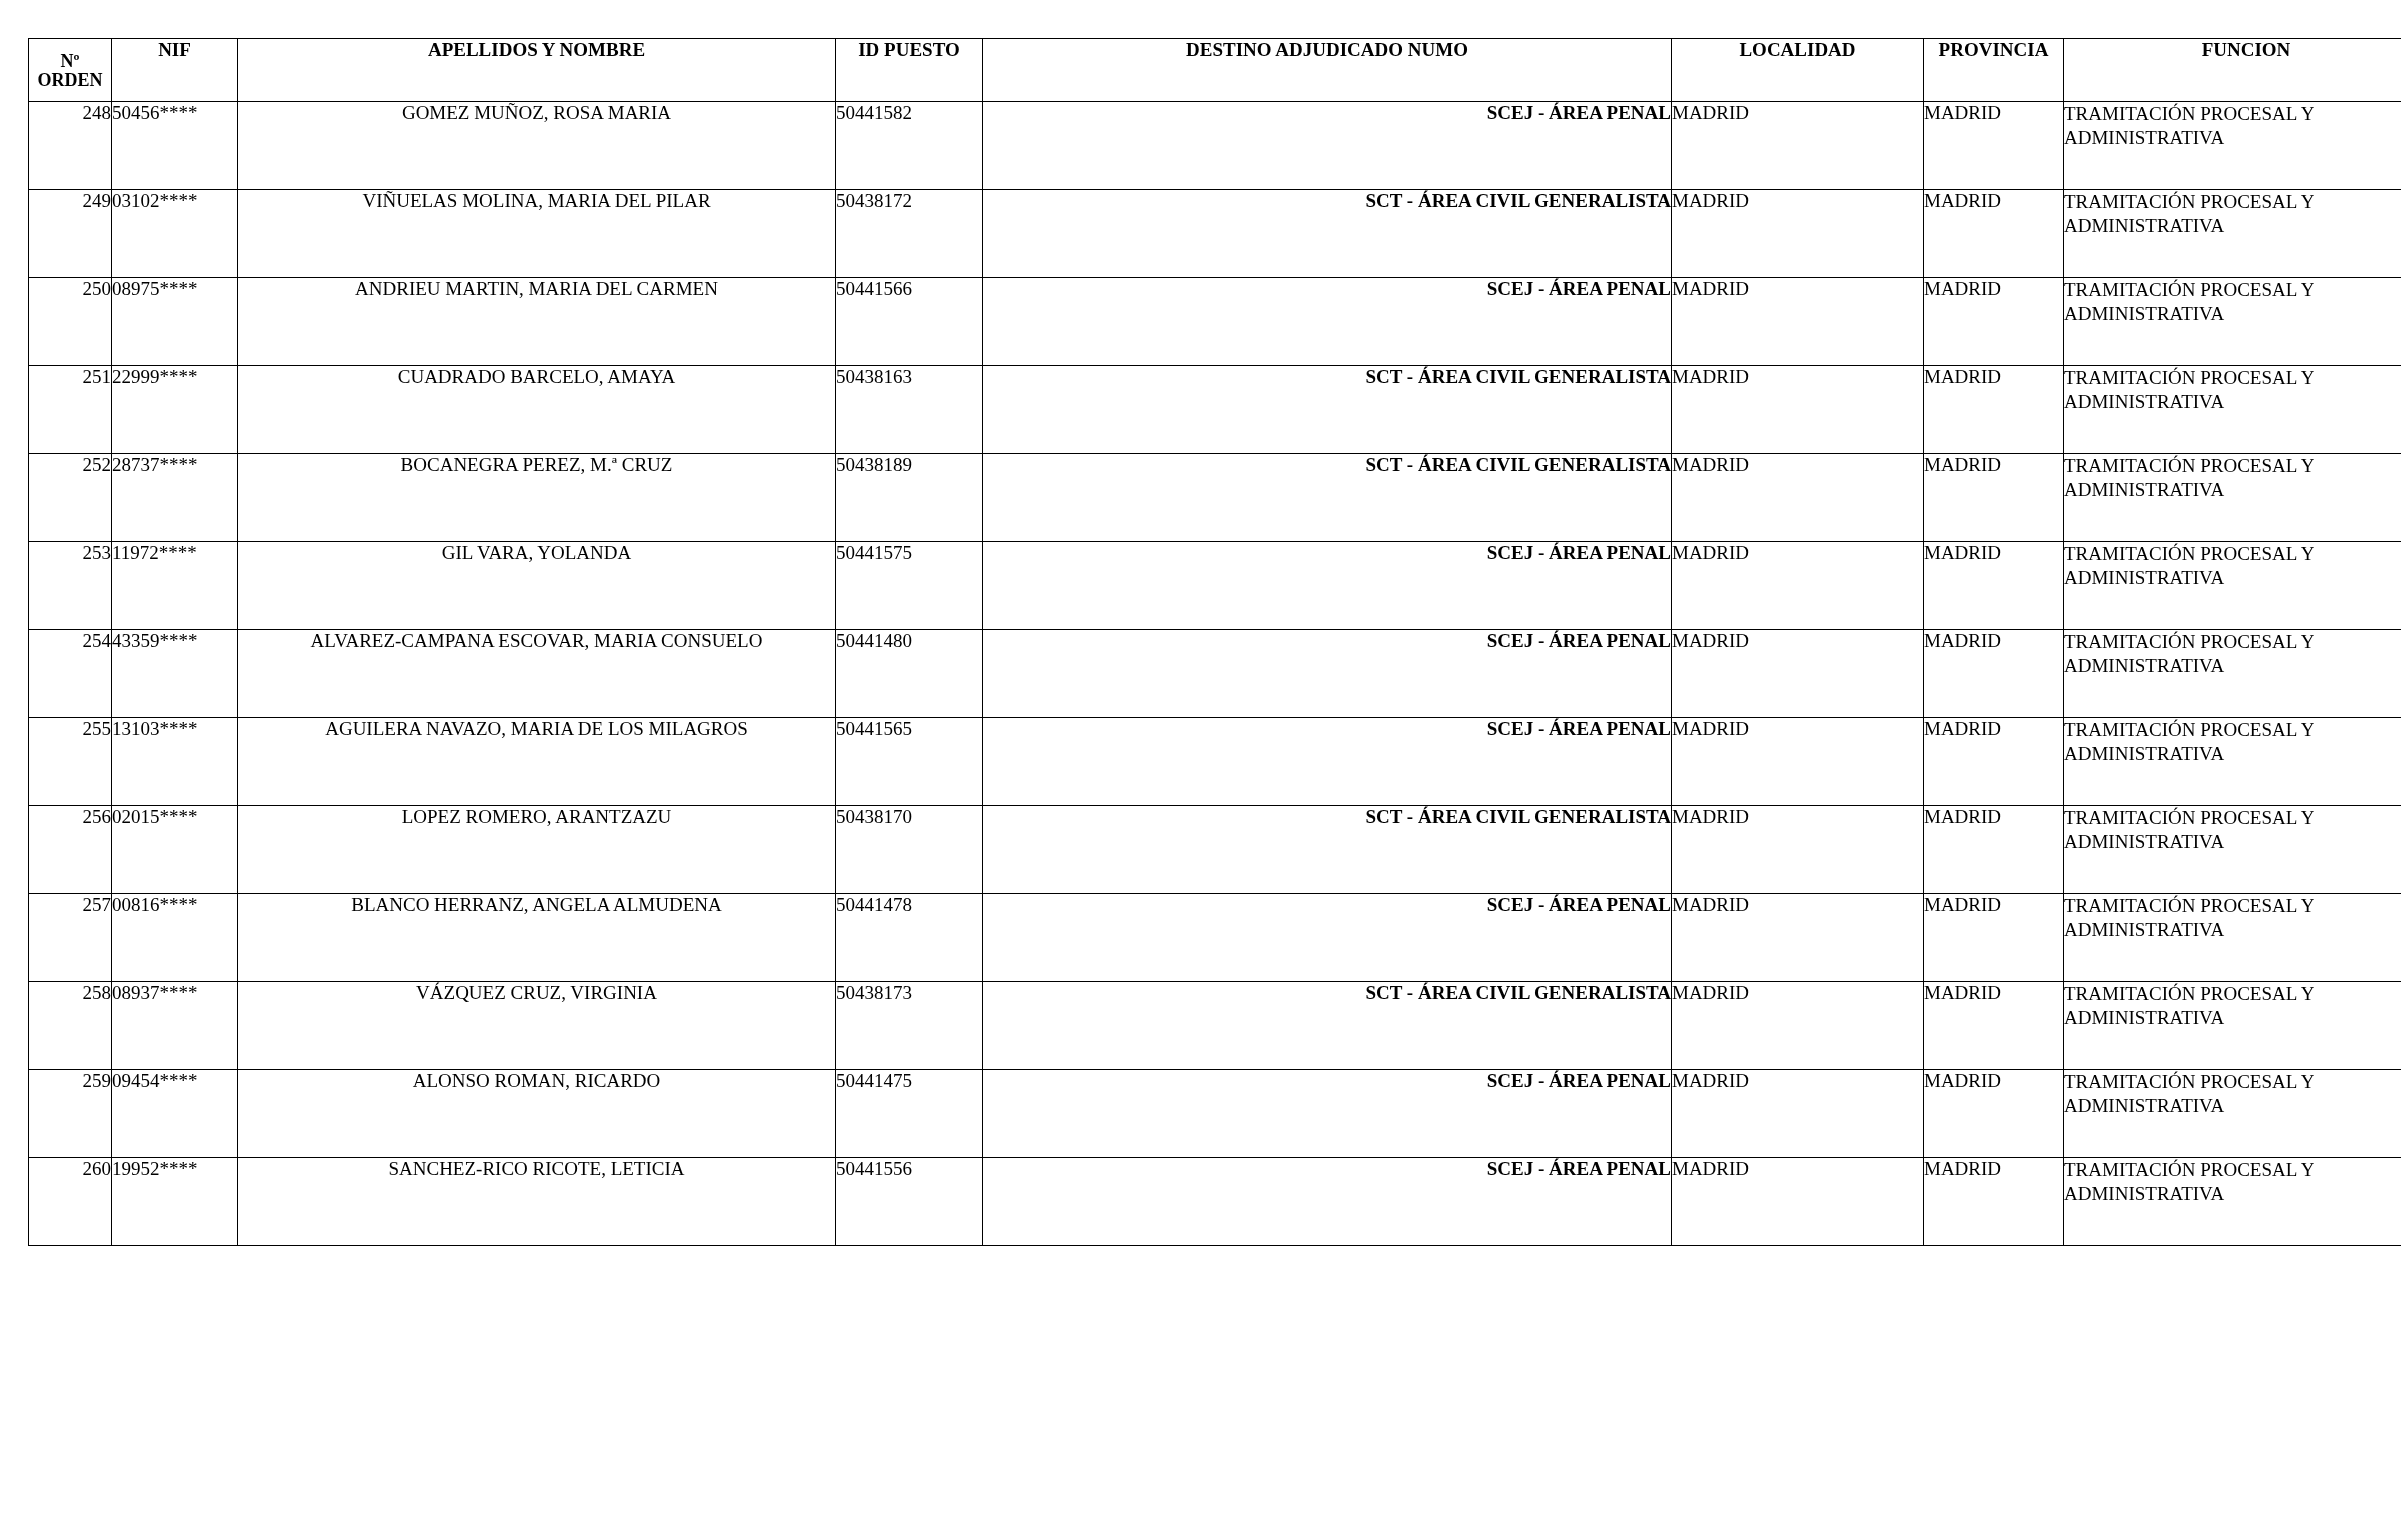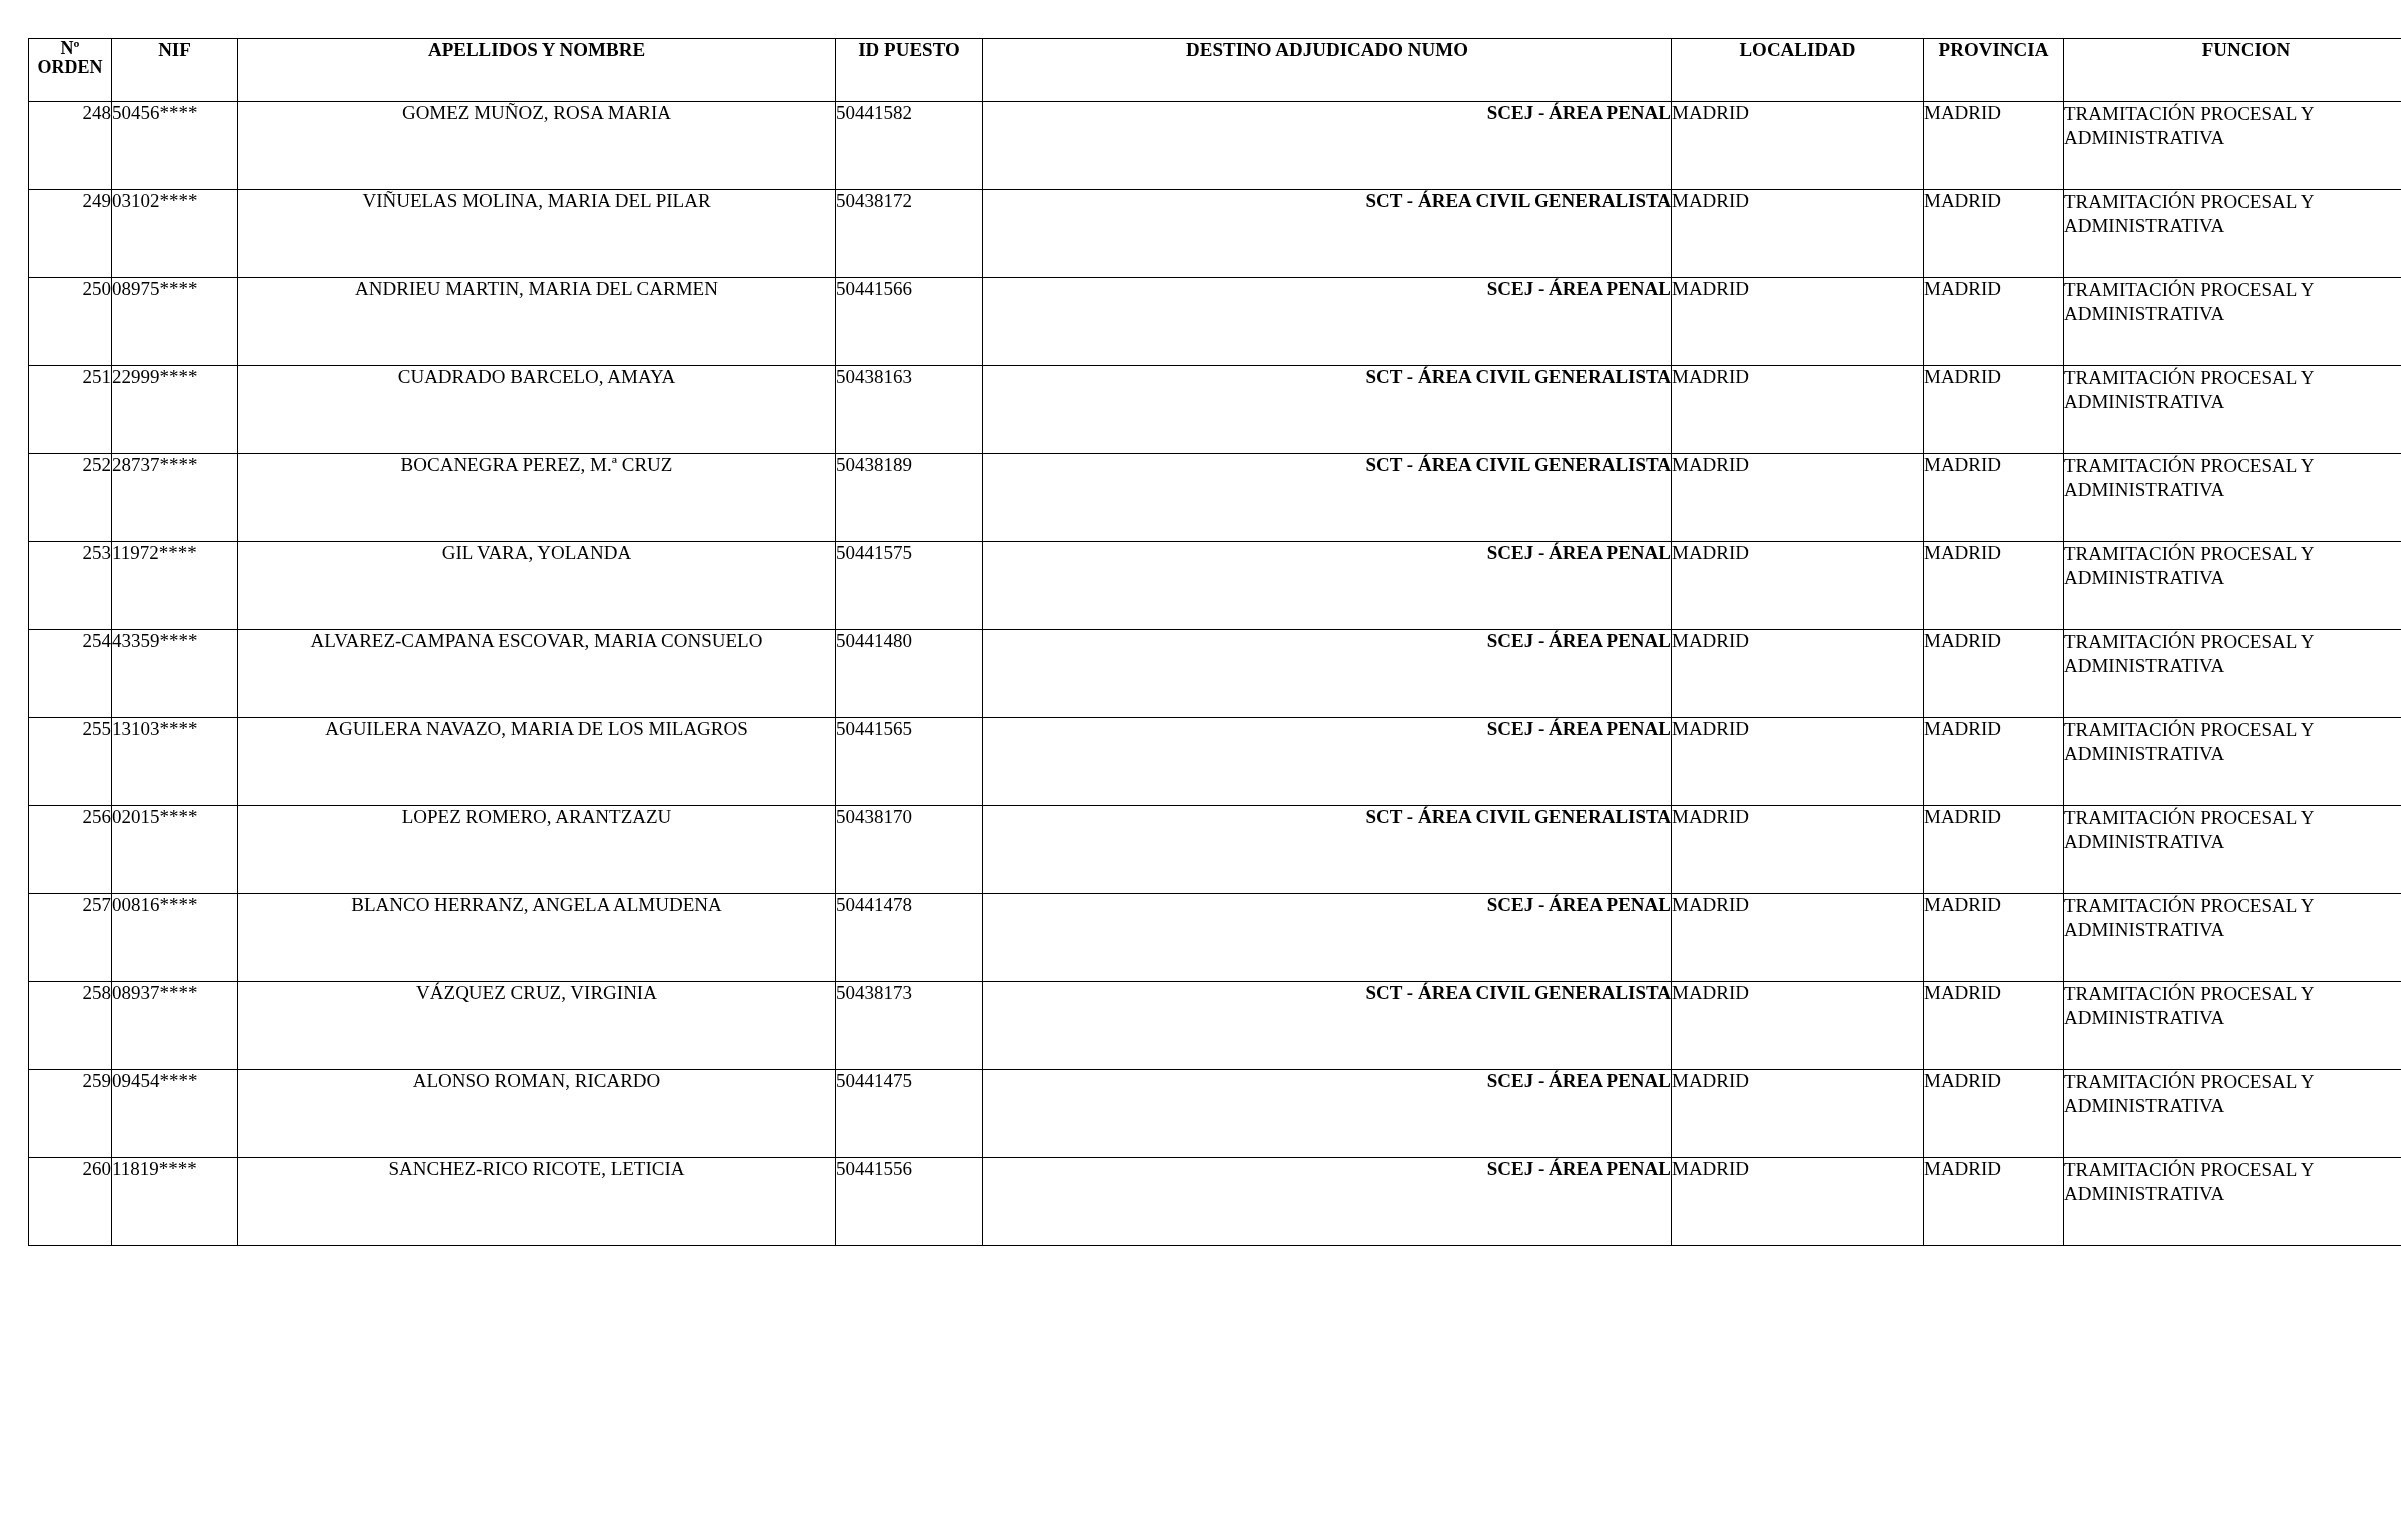--- a/index.html
+++ b/index.html
@@ -50,20 +50,21 @@
     vertical-align: middle;
     height: 62px;
     padding: 1.4px 2.8px;
   }
   th.h-orden {
     font-size: 18px;
     line-height: 1.08;
   }
   th.h-orden .sup {
     display: block;
+    margin-top: 13px;
   }
   th.h-nif, th.h-idpuesto, th.h-localidad, th.h-provincia, th.h-funcion,
   th.h-nombre, th.h-destino {
     font-size: 19px;
   }
 
   tbody td {
     height: 87px;
     font-size: 19px;
   }
@@ -297,21 +298,21 @@
           <td class="cell-destino">SCEJ - ÁREA PENAL</td>
           <td class="cell-localidad">MADRID</td>
           <td class="cell-provincia">MADRID</td>
           <td class="cell-funcion">
             <span class="fn-line">TRAMITACIÓN PROCESAL Y</span>
             <span class="fn-line">ADMINISTRATIVA</span>
           </td>
         </tr>
         <tr>
           <td class="cell-orden">260</td>
-          <td class="cell-nif">11819****</td>
+          <td class="cell-nif">19952****</td>
           <td class="cell-nombre">SANCHEZ-RICO RICOTE, LETICIA</td>
           <td class="cell-idpuesto">50441556</td>
           <td class="cell-destino">SCEJ - ÁREA PENAL</td>
           <td class="cell-localidad">MADRID</td>
           <td class="cell-provincia">MADRID</td>
           <td class="cell-funcion">
             <span class="fn-line">TRAMITACIÓN PROCESAL Y</span>
             <span class="fn-line">ADMINISTRATIVA</span>
           </td>
         </tr>

